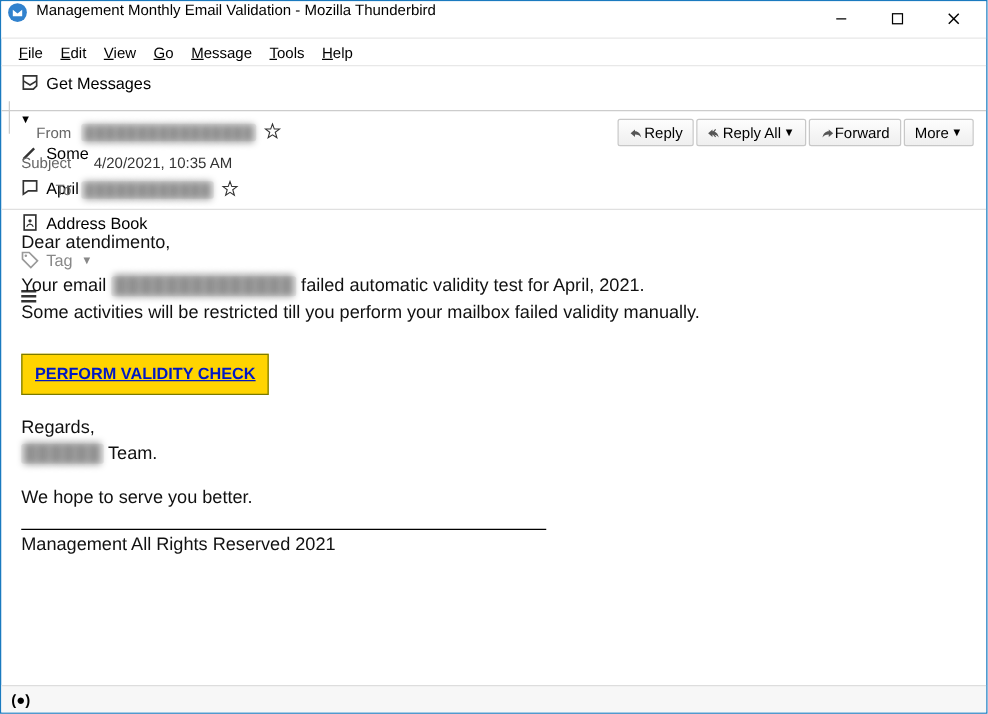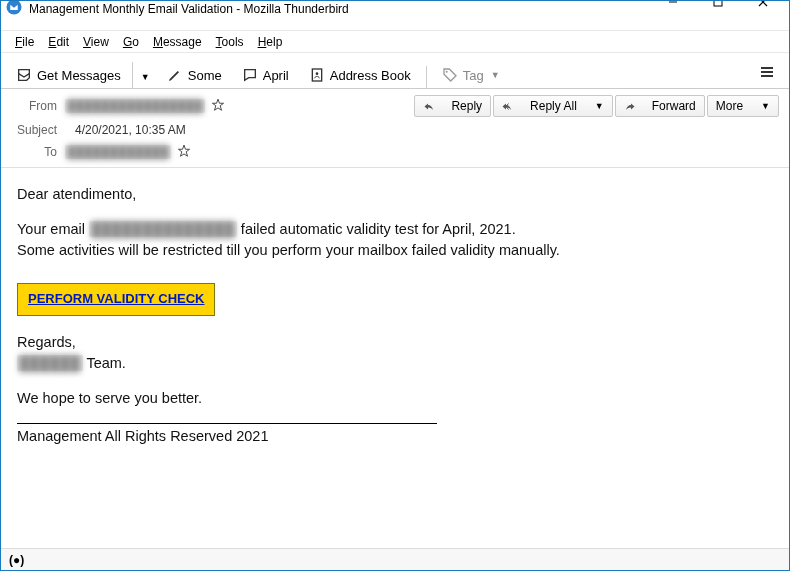--- a/index.html
+++ b/index.html
@@ -1,35 +1,35 @@
 <!DOCTYPE html>
 <html><head>
 <meta charset="utf-8">
 <style>
 * { margin: 0; padding: 0; box-sizing: border-box; font-family: "Segoe UI", Tahoma, sans-serif; }
 body { width: 790px; height: 571px; background: #fff; border: 1px solid #1a7abf; overflow: hidden; position: relative; }
-.titlebar { height: 30px; background: #fff; display: flex; align-items: flex-end; padding: 14px 4px; border-bottom: 1px solid #e8e8e8; }
+.titlebar { height: 30px; background: #fff; display: flex; align-items: flex-start; padding: 0 4px; border-bottom: 1px solid #e8e8e8; }
 .titlebar .tb-icon { width: 18px; height: 18px; margin-right: 6px; display: inline-flex; align-items: center; justify-content: center; }
 .titlebar .title { font-size: 12px; color: #000; flex: 1; }
 .winctrls { display: flex; }
 .winbtn { width: 45px; height: 28px; display: flex; align-items: center; justify-content: center; cursor: pointer; }
 .winbtn svg { width: 10px; height: 10px; }
 .menubar { height: 22px; display: flex; align-items: center; padding: 0 8px; gap: 2px; border-bottom: 1px solid #e8e8e8; }
 .menuitem { font-size: 12px; padding: 2px 6px; cursor: pointer; }
 .menuitem u { text-decoration: underline; }
-.toolbar { height: 36px; display: flex; align-items: flex-end; padding: 0 6px; border-bottom: 1px solid #ccc; gap: 2px; }
+.toolbar { height: 36px; display: flex; align-items: flex-start; padding: 0 6px; border-bottom: 1px solid #ccc; gap: 2px; flex-direction: column; }
 .tbtn { display: flex; align-items: center; gap: 5px; padding: 4px 8px; font-size: 13px; cursor: pointer; border: 1px solid transparent; border-radius: 2px; }
 .tbtn svg { width: 16px; height: 16px; }
 .vsep { width: 1px; height: 22px; background: #ccc; margin: 0 4px; }
 .dropcaret { border-left: 1px solid #ccc; padding: 4px 6px; cursor: pointer; }
 .spacer { flex: 1; }
 .hamburger { padding: 4px 8px; cursor: pointer; }
 .headerpane { padding: 6px 10px 4px 10px; border-bottom: 1px solid #e0e0e0; }
 .hdractions { display: flex; justify-content: flex-end; gap: 2px; margin-bottom: 2px; }
-.hdrbtn { display: flex; align-items: center; gap: 16px; padding: 3px 8px; font-size: 12px; border: 1px solid #c8c8c8; background: linear-gradient(#fdfdfd,#efefef); cursor: pointer; border-radius: 2px; }
+.hdrbtn { display: flex; align-items: center; gap: 0; padding: 3px 8px; font-size: 12px; border: 1px solid #c8c8c8; background: linear-gradient(#fdfdfd,#efefef); cursor: pointer; border-radius: 2px; }
 .hdrbtn svg { width: 12px; height: 12px; }
 .hrow { display: flex; align-items: center; font-size: 12px; min-height: 22px; }
 .hlabel { width: 54px; text-align: right; color: #666; padding-right: 8px; }
 .hval { flex: 1; display: flex; align-items: center; gap: 6px; }
 .blur { color: transparent; text-shadow: 0 0 6px rgba(0,0,0,0.4); background: #eee; border-radius: 2px; padding: 0 2px; }
 .subjectbox { border: 1px dotted #4a90d9; padding: 1px 4px; font-weight: bold; font-size: 13px; flex: 1; }
 .datetxt { font-size: 12px; color: #333; padding-left: 10px; white-space: nowrap; }
 .star svg { width: 14px; height: 14px; }
 .body { padding: 16px 16px; font-size: 14.5px; line-height: 1.45; color: #111; }
 .body p { margin-bottom: 14px; }

